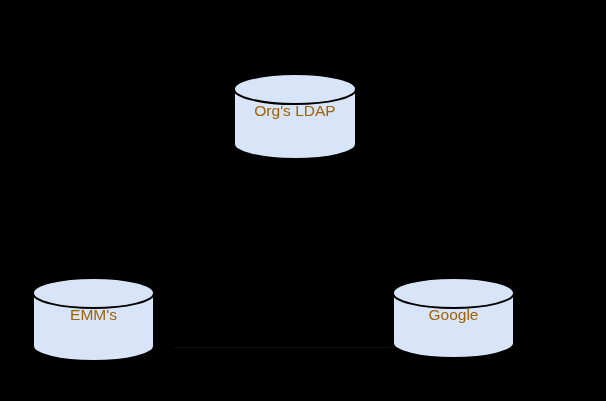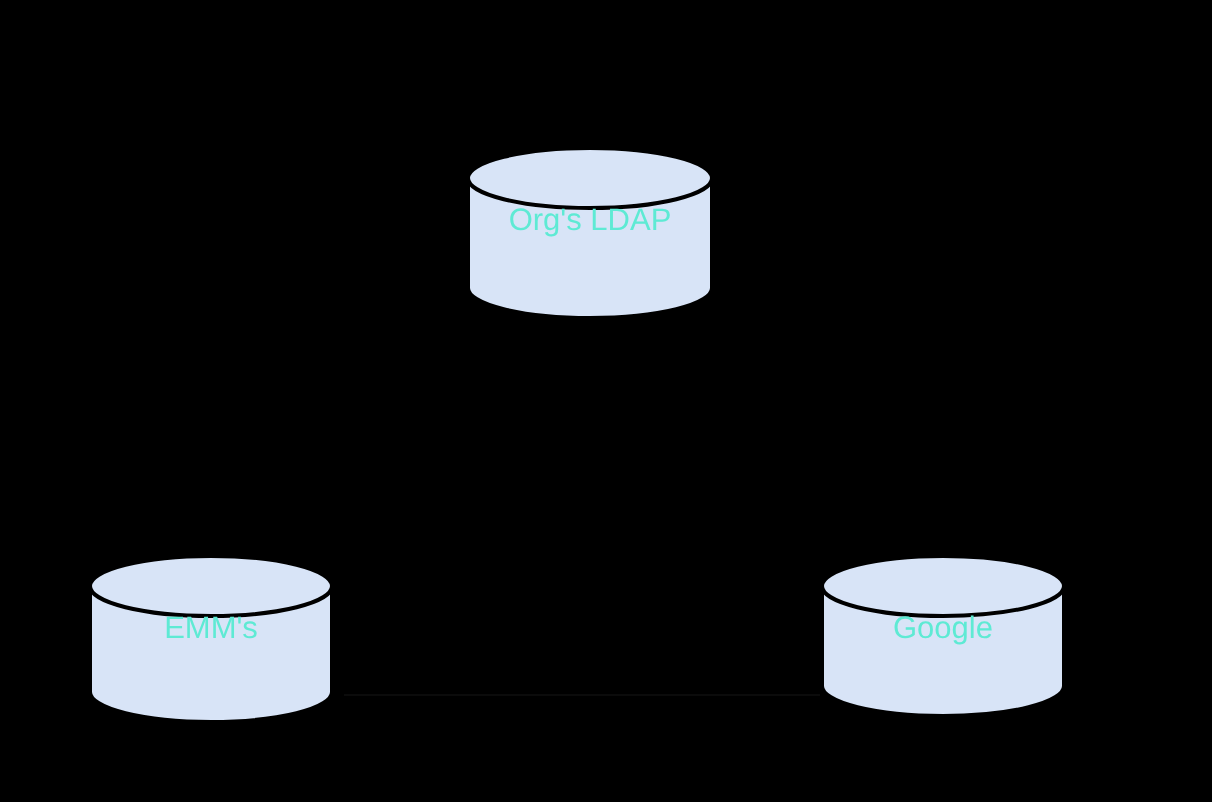--- a/index.html
+++ b/index.html
@@ -31,28 +31,28 @@
     position: absolute;
     left: 0;
     right: 0;
     top: 24px;
     bottom: 0;
     display: flex;
     flex-direction: column;
     align-items: center;
     justify-content: flex-start;
     text-align: center;
-    color: #5eead4;
+    color: #a16207;
     font-size: 15.5px;
     line-height: 29px;
     pointer-events: none;
   }
   .node-ldap   { left: 233px; top:  72px; width: 124px; height: 89px; }
-  .node-emm    { left:  44px; top: 276px; width: 123px; height: 87px; }
-  .node-google { left: 410px; top: 276px; width: 123px; height: 84px; }
+  .node-emm    { left:  32px; top: 276px; width: 123px; height: 87px; }
+  .node-google { left: 392px; top: 276px; width: 123px; height: 84px; }
   .connector-faint {
     position: absolute;
     left: 172px;
     top: 347px;
     width: 238px;
     height: 1px;
     background: #0b0b0b;
   }
 </style>
 </head>

